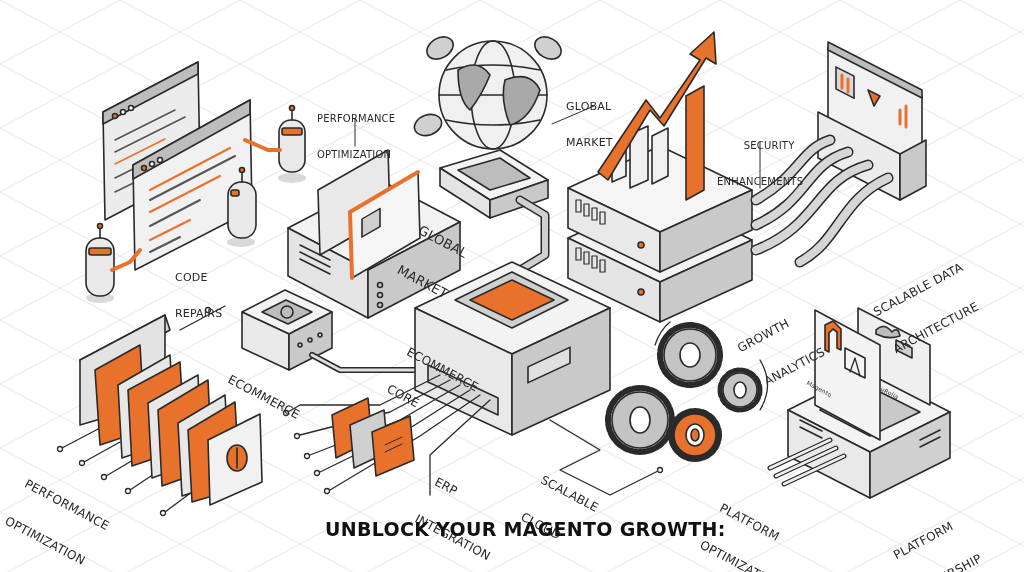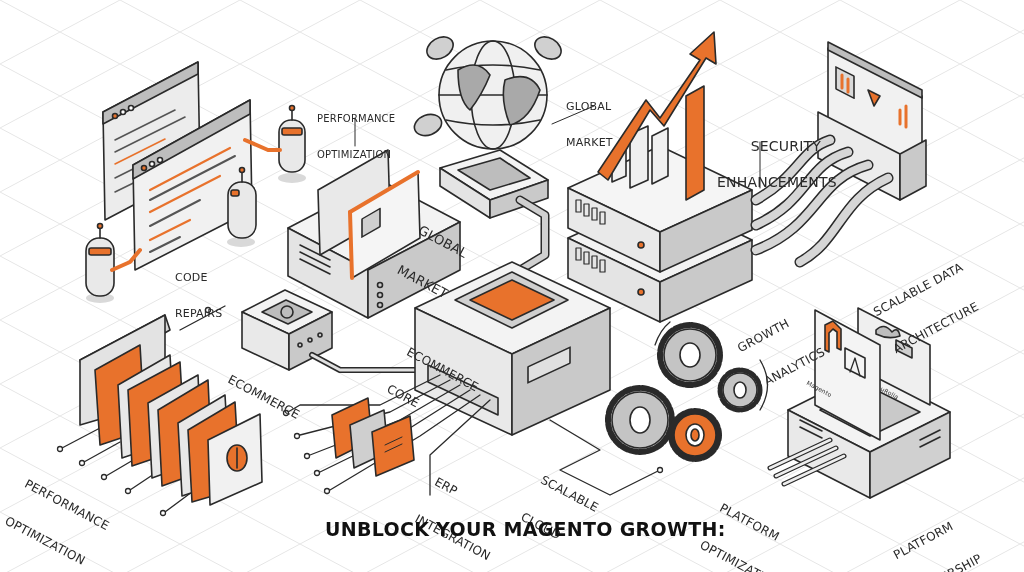--- a/index.html
+++ b/index.html
@@ -327,21 +327,21 @@
 <div class="lbl" style="left:566px;top:77px;">
   <span>GLOBAL</span>
   <span>MARKET</span>
 </div>
 
 <div class="lbl rot-down" style="left:437px;top:196px;font-size:13px;line-height:15px;">
   <span>GLOBAL</span>
   <span>MARKET</span>
 </div>
 
-<div class="lbl" style="left:717px;top:116px;font-size:14px;line-height:12px;text-align:center;">
+<div class="lbl" style="left:717px;top:116px;font-size:10px;line-height:12px;text-align:center;">
   <span style="padding-left:18px;">SECURITY</span>
   <span>ENHANCEMENTS</span>
 </div>
 
 <div class="lbl rot-up" style="left:858px;top:282px;font-size:12px;line-height:14px;">
   <span>SCALABLE DATA</span>
   <span>ARCHITECTURE</span>
 </div>
 
 <div class="lbl rot-up" style="left:722px;top:318px;font-size:12px;line-height:14px;">

